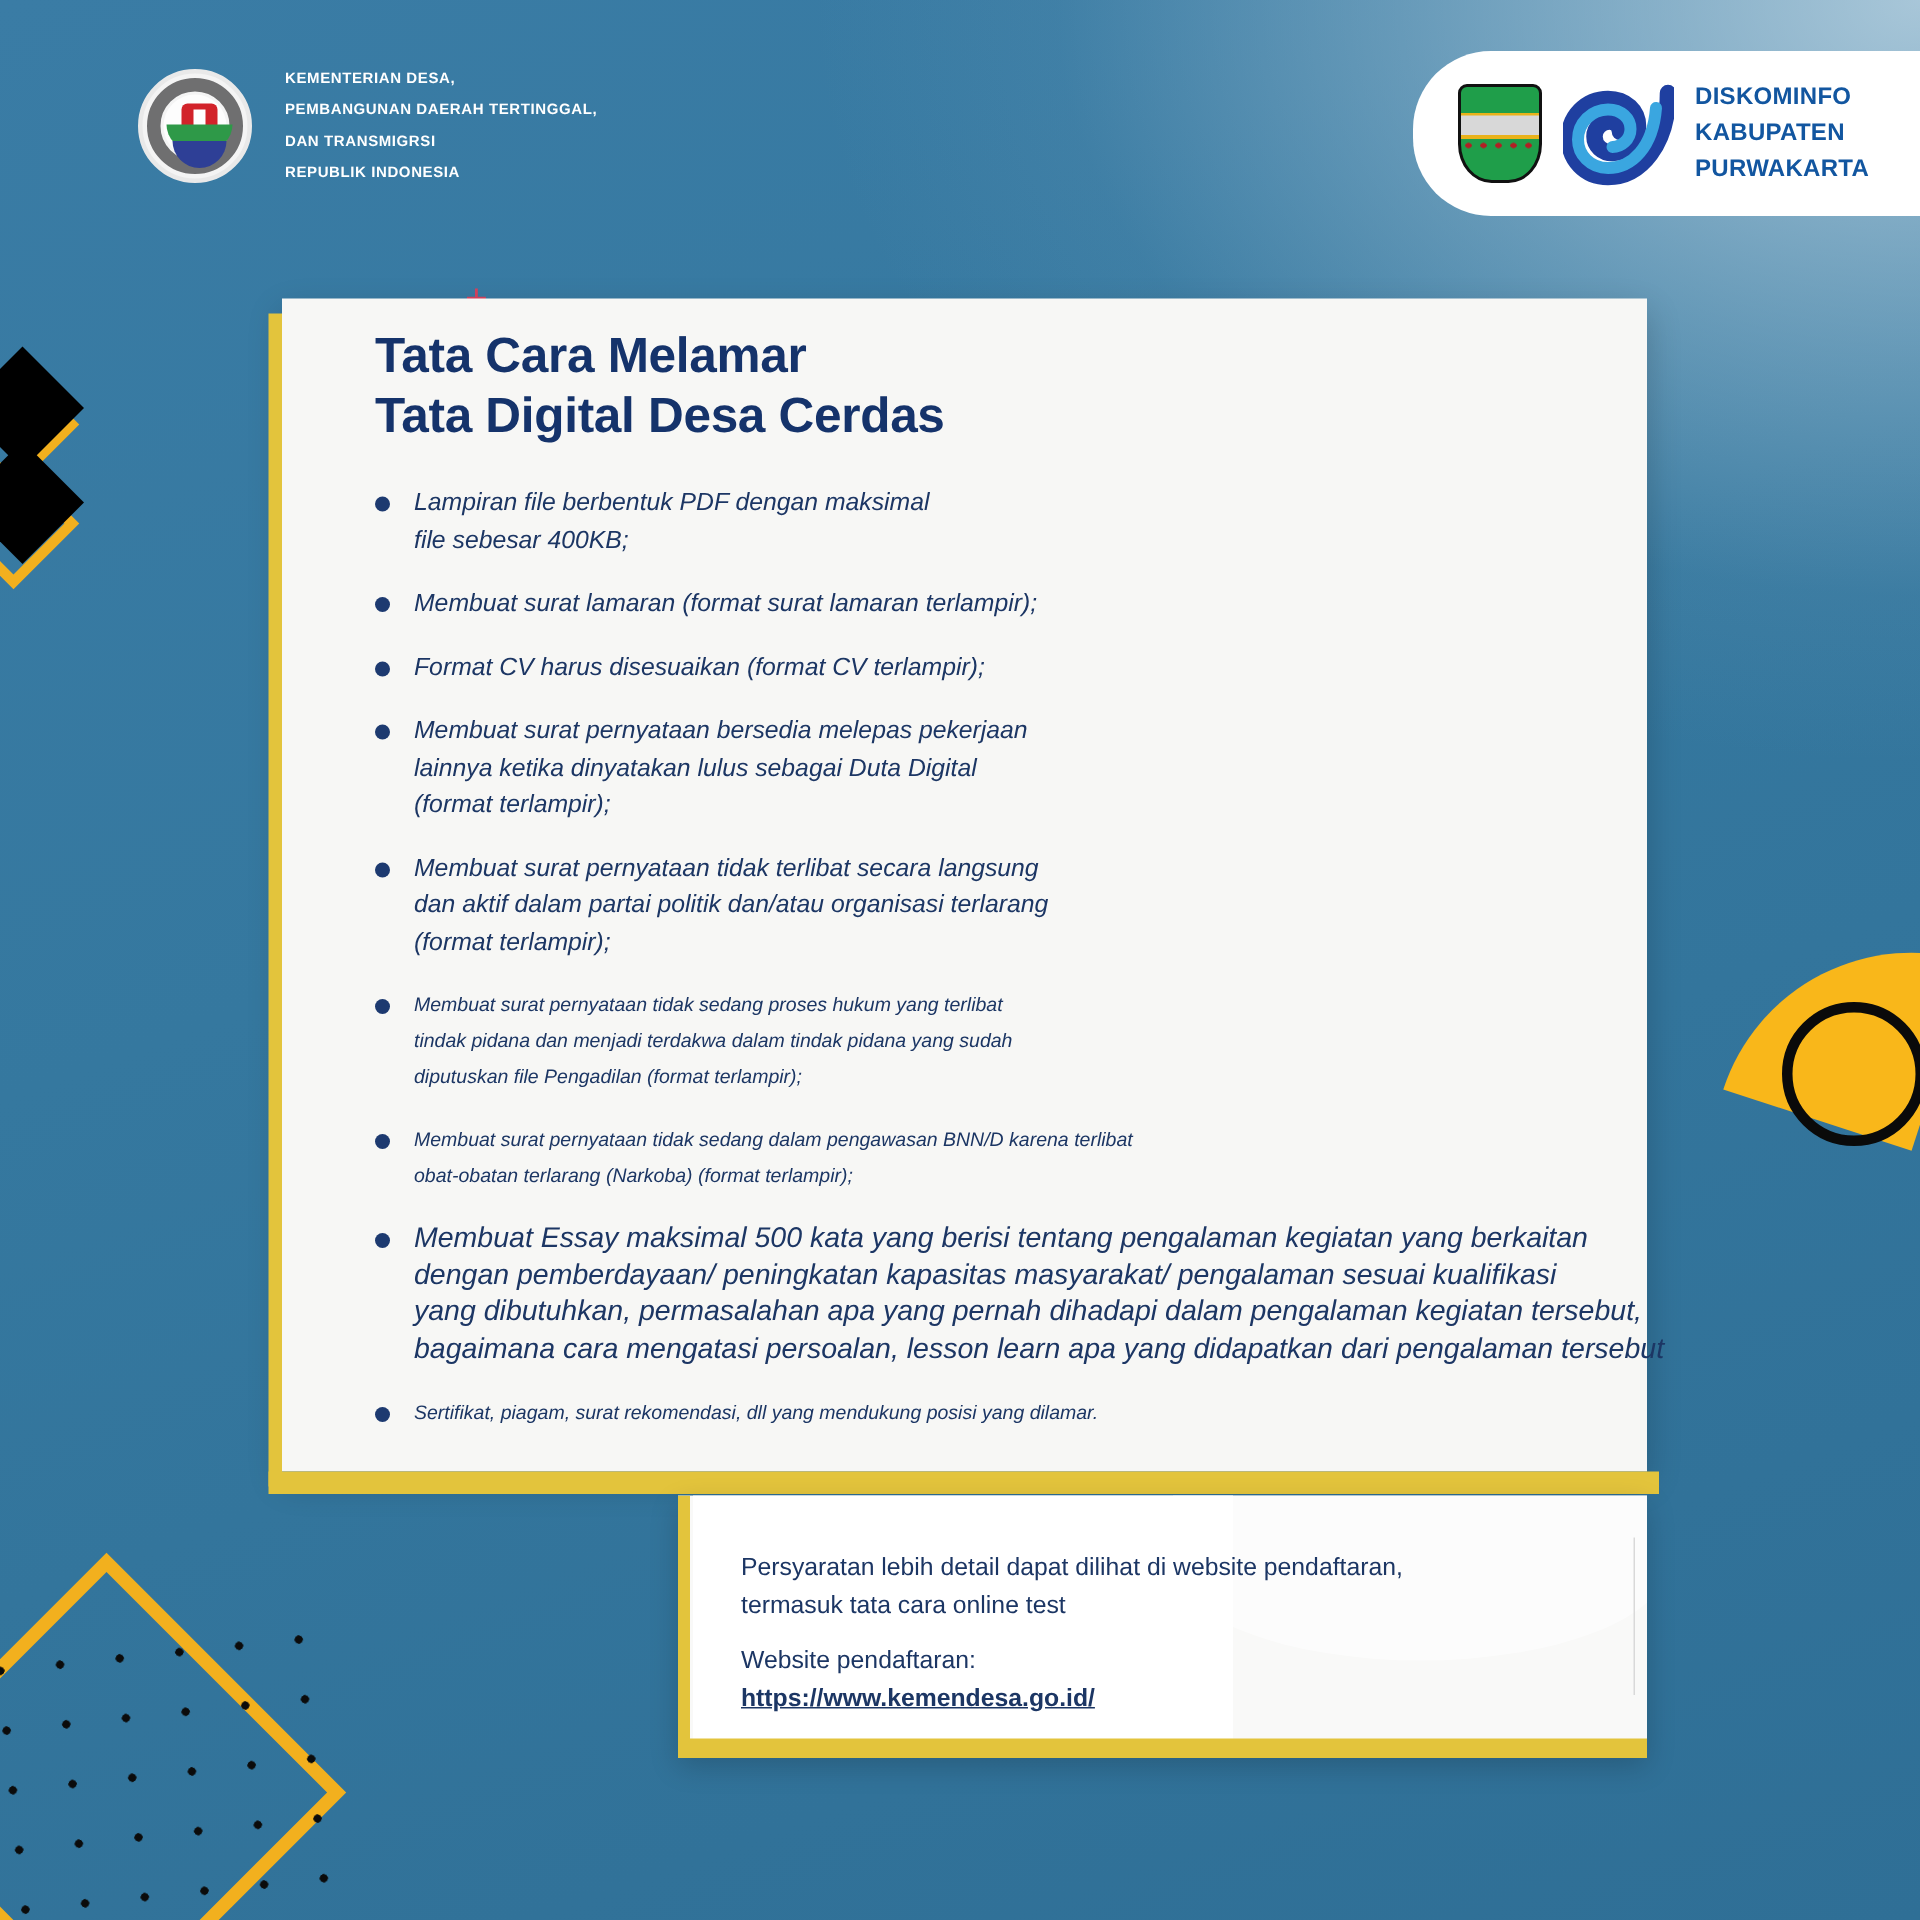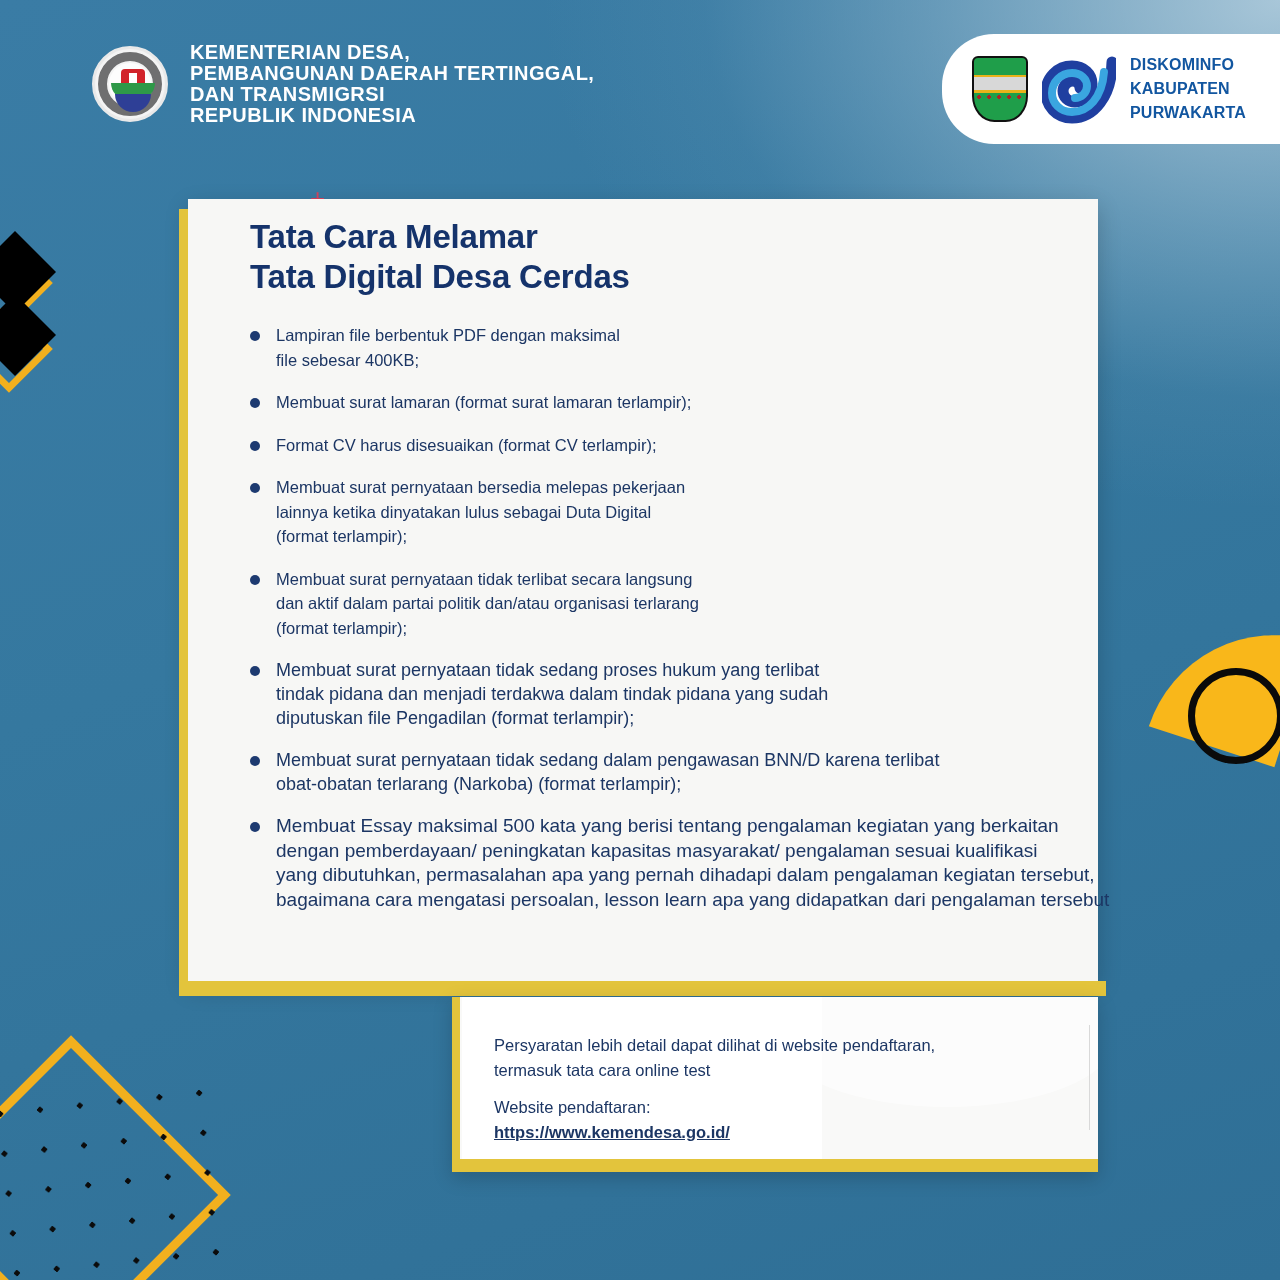--- a/index.html
+++ b/index.html
@@ -134,21 +134,21 @@
   }
   #kemendesa-logo .blue-hand {
     position: absolute; left: 20px; top: 45px;
     width: 36px; height: 18px;
     background: #2e3f96;
     border-radius: 0 0 20px 20px;
   }
   #ministry-name {
     color: #ffffff;
     font-weight: bold;
-    font-size: 20px;
+    font-size: 10px;
     line-height: 21px;
     letter-spacing: 0.4px;
   }
   #ministry-name .line { display: block; white-space: nowrap; }
 
   #header-right {
     position: absolute;
     right: -10px; top: 34px;
     width: 348px; height: 110px;
     background: #ffffff;
@@ -244,22 +244,22 @@
     line-height: 24.5px;
   }
   .req-item:before {
     content: "";
     position: absolute;
     left: 0; top: 8px;
     width: 10px; height: 10px;
     border-radius: 50%;
     background: #1d3a70;
   }
-  .req-item .ln { display: block; white-space: nowrap; }
-  .req-item.small .ln { font-size: 18px; line-height: 24px; }
+  .req-item .ln { display: block; white-space: nowrap; font-style: italic; }
+  .req-item.small .ln { font-size: 13px; line-height: 24px; }
   .req-item.essay .ln { font-size: 19px; line-height: 24.5px; }
 
   
   #info-card {
     position: absolute;
     left: 452px; top: 997px;
     width: 646px; height: 175px;
     background: #f9f9f8;
     box-shadow: 0 6px 18px rgba(0,0,0,0.18);
     overflow: hidden;
@@ -417,20 +417,23 @@
           <span class="ln">obat-obatan terlarang (Narkoba) (format terlampir);</span>
         </li>
 
         <li class="req-item essay">
           <span class="ln">Membuat Essay maksimal 500 kata yang berisi tentang pengalaman kegiatan yang berkaitan</span>
           <span class="ln">dengan pemberdayaan/ peningkatan kapasitas masyarakat/ pengalaman sesuai kualifikasi</span>
           <span class="ln">yang dibutuhkan, permasalahan apa yang pernah dihadapi dalam pengalaman kegiatan tersebut,</span>
           <span class="ln">bagaimana cara mengatasi persoalan, lesson learn apa yang didapatkan dari pengalaman tersebut</span>
         </li>
 
+        <li class="req-item small">
+          <span class="ln">Sertifikat, piagam, surat rekomendasi, dll yang mendukung posisi yang dilamar.</span>
+        </li>
 
       </ul>
     </div>
   </div>
 
   <div id="info-card">
     <div class="wave"></div>
     <div class="wave2"></div>
     <div class="rule"></div>
     <div id="info-body">

